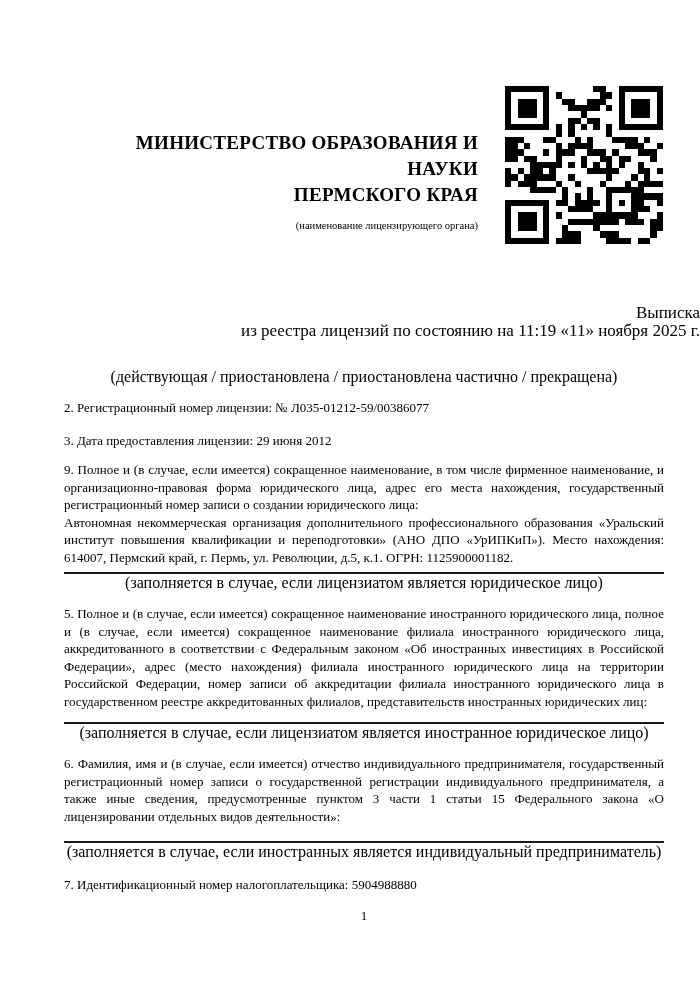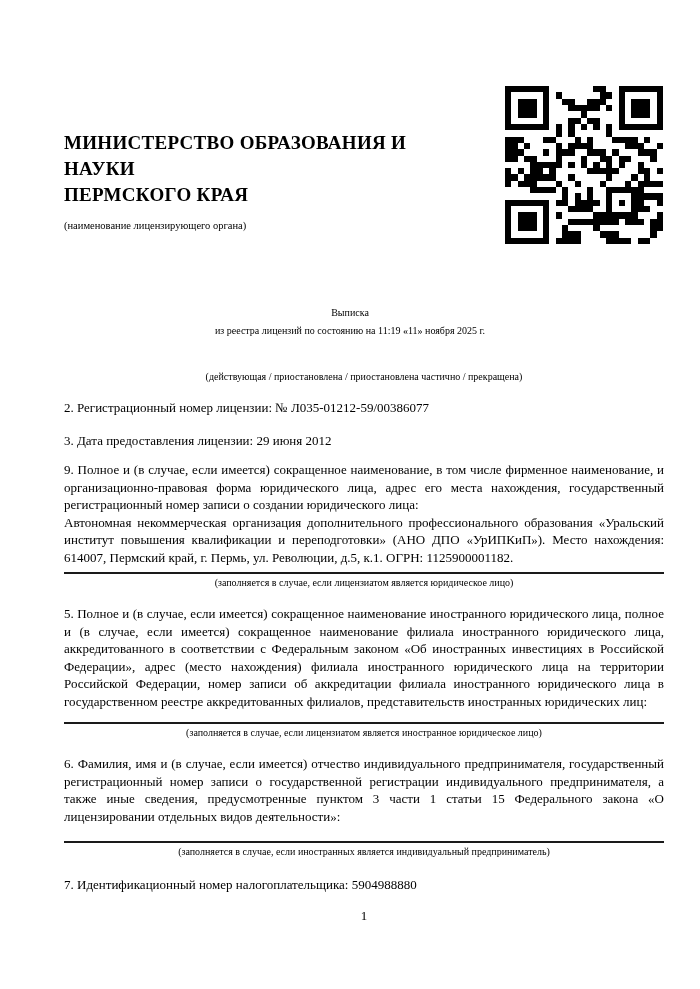--- a/index.html
+++ b/index.html
@@ -10,42 +10,42 @@
     font-family: "Liberation Serif", "DejaVu Serif", serif;
     color: #000000;
     position: relative;
   }
   .page { width: 700px; height: 989px; position: relative; }
 
   
   .header { position: relative; height: 158px; margin-top: 86px; }
   .ministry {
     position: absolute; left: 64px; top: 44px; width: 414px;
-    text-align: left;
+    text-align: right;
   }
   .ministry-line {
     font-size: 19px; font-weight: bold; line-height: 26px;
     letter-spacing: 0.3px;
   }
   .ministry-caption { font-size: 10.5px; margin-top: 12px; }
   .qr-box {
     position: absolute; left: 505px; top: 0px;
     width: 158px; height: 158px;
   }
   .qr-box svg { display: block; }
 
   
-  .doc-title { margin-top: 60px; text-align: center; font-size: 10px; line-height: 18px; }
+  .doc-title { margin-top: 60px; text-align: right; font-size: 17px; line-height: 18px; }
 
   
   .content { margin: 30px 36px 0 64px; width: 600px; }
   .item { font-size: 13px; line-height: 17.5px; }
   .just { text-align: justify; }
   .item-caption {
-    text-align: center; font-size: 10px; line-height: 13px;
+    text-align: center; font-size: 16px; line-height: 13px;
   }
   .rule { border-bottom: 2.5px solid #1a1a1a; height: 0; }
 
   .mb16 { margin-bottom: 16px; }
   .mb15 { margin-bottom: 15px; }
   .mb12 { margin-bottom: 12px; }
   .mb18 { margin-bottom: 18px; }
   .cap-gap { margin-top: 2px; }
   .rule-t6 { margin-top: 6px; }
   .rule-t12 { margin-top: 12px; }

